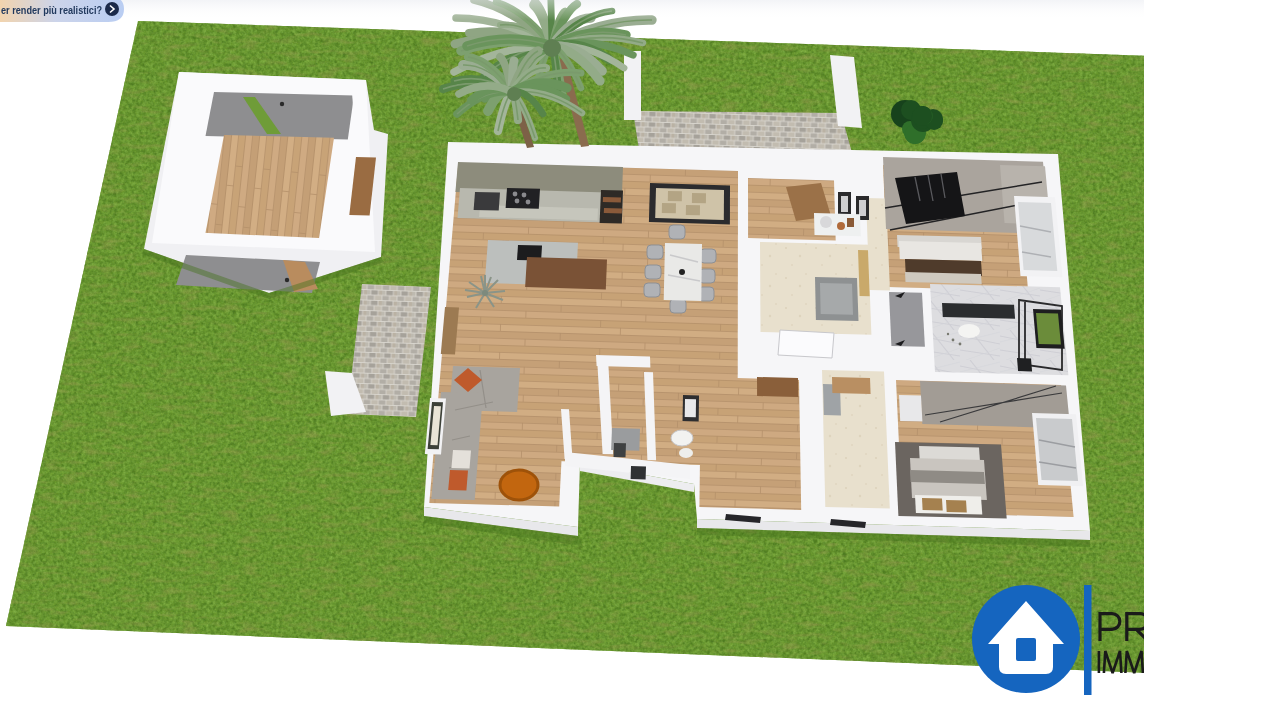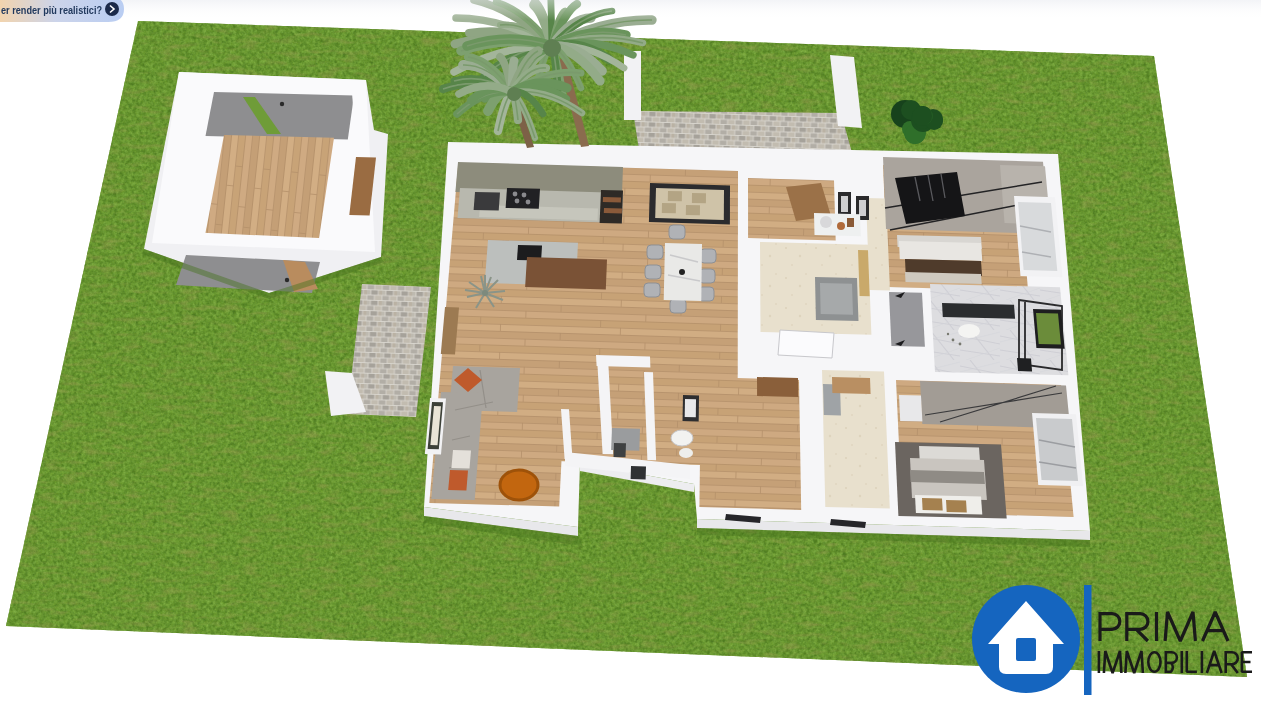--- a/index.html
+++ b/index.html
@@ -1,14 +1,14 @@
 <!DOCTYPE html>
 <html><head><meta charset="utf-8"><style>
 html,body{margin:0;padding:0;background:#fff;font-family:"Liberation Sans",sans-serif;}
-#scene{position:relative;width:1261px;height:720px;overflow:hidden;background:#fff;}
+#scene{position:relative;width:1144px;height:720px;overflow:hidden;background:#fff;}
 </style></head><body>
 <div id="scene">
 <svg width="1261" height="720" viewBox="0 0 1261 720">
 <defs>
 <pattern id="wood" width="120" height="28" patternUnits="userSpaceOnUse" patternTransform="rotate(1.8)">
   <rect width="120" height="28" fill="#cba77d"></rect>
   <rect y="0" width="120" height="7" fill="#d1ad83"></rect>
   <rect y="7" width="120" height="7" fill="#c5a077"></rect>
   <rect y="14" width="120" height="7" fill="#cea981"></rect>
   <rect y="21" width="120" height="7" fill="#c7a276"></rect>

